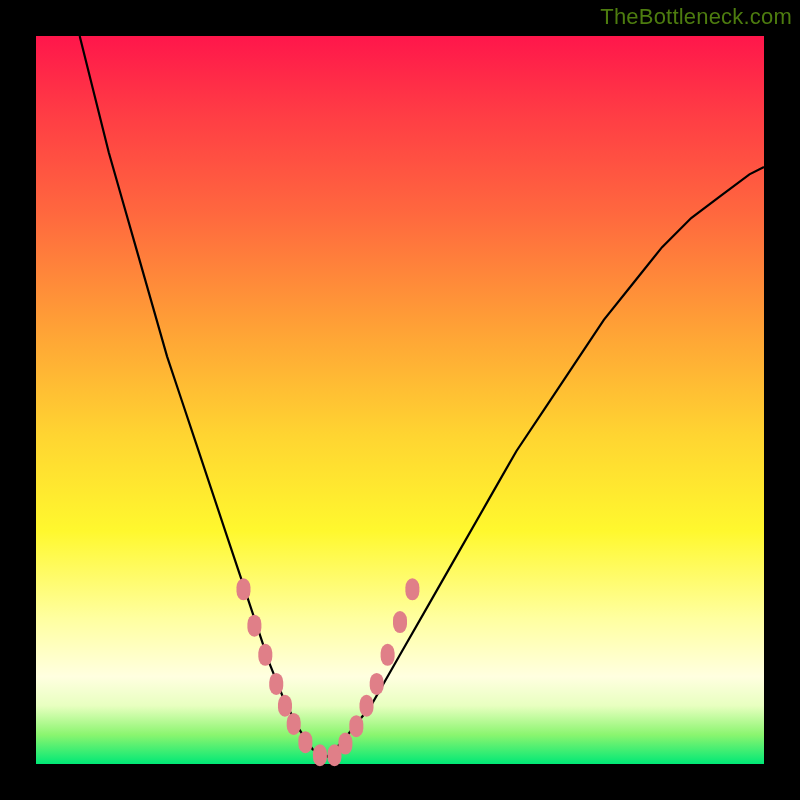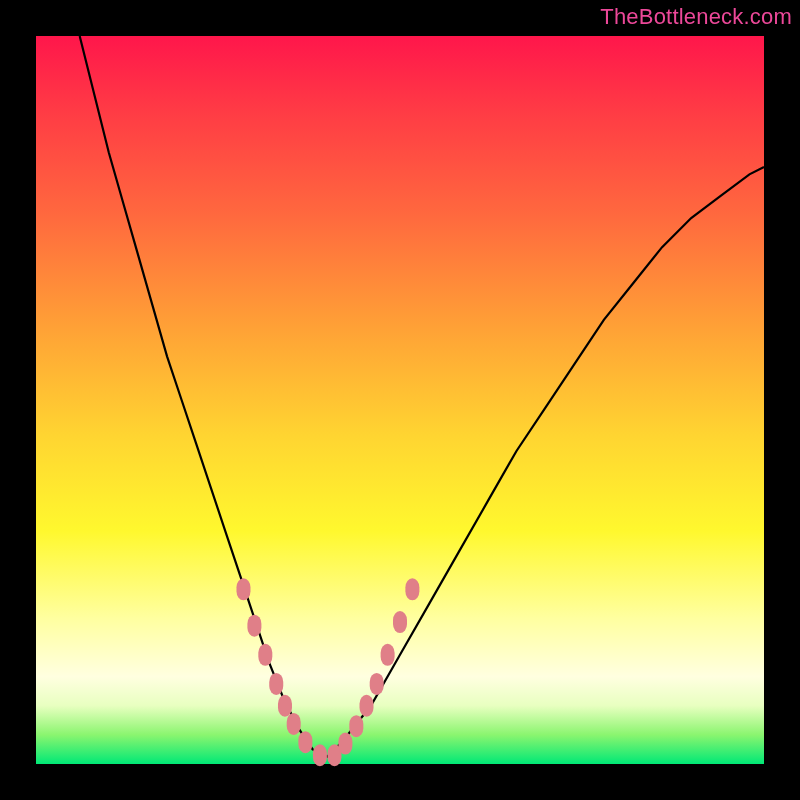--- a/index.html
+++ b/index.html
@@ -39,21 +39,21 @@
       #e8ffc0 92%,
       #8af56f 96%,
       #00e876 100%
     );
   }
   .watermark {
     position: absolute;
     top: 4px;
     right: 8px;
     font-size: 22px;
-    color: #ec4899;
+    color: #4d7c0f;
     font-weight: 500;
     letter-spacing: 0.2px;
     user-select: none;
   }
   svg.curve {
     position: absolute;
     left: 0;
     top: 0;
     width: 728px;
     height: 728px;

